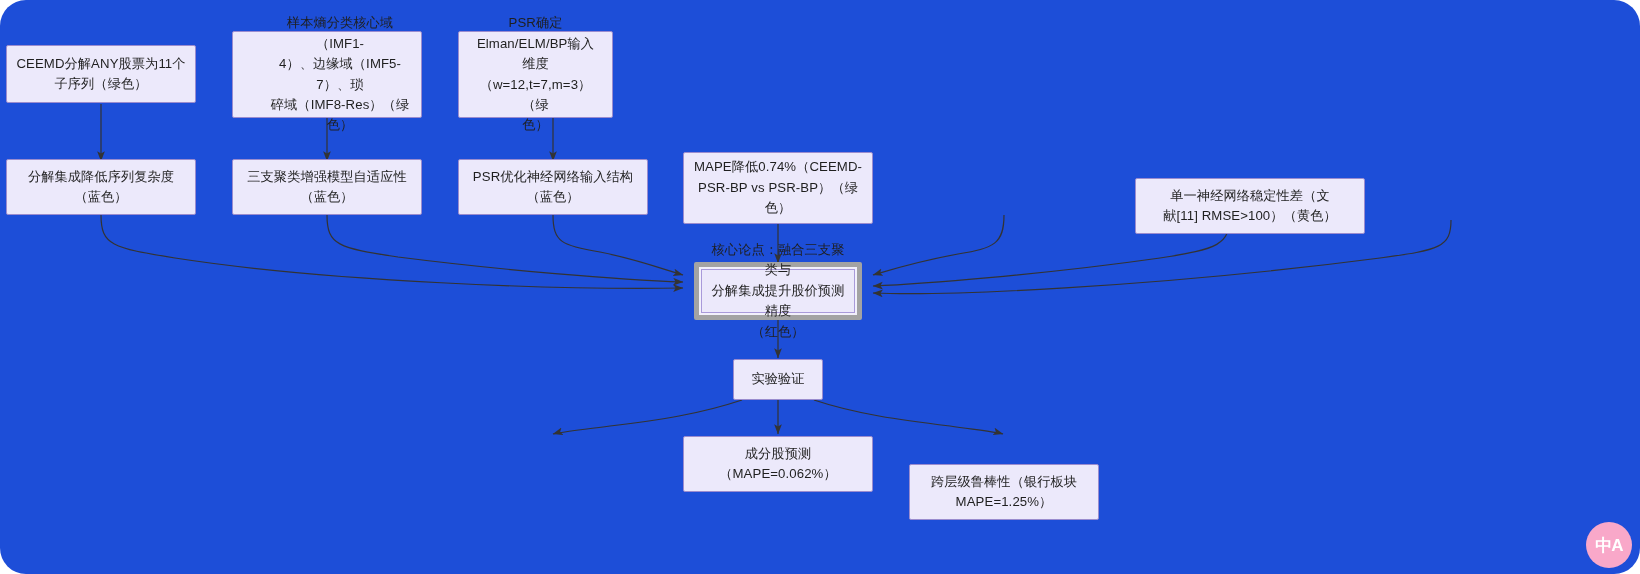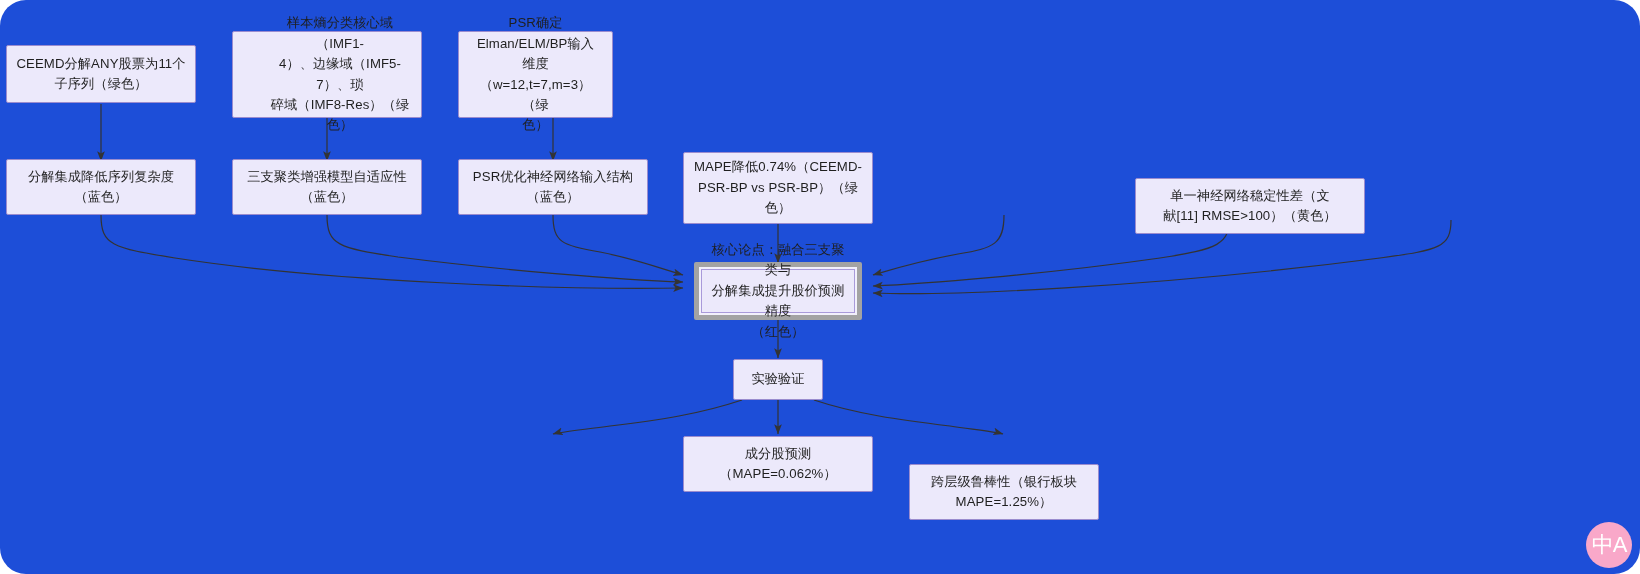--- a/index.html
+++ b/index.html
@@ -55,22 +55,22 @@
   }
   .watermark {
     position: absolute;
     right: 8px;
     bottom: 6px;
     width: 46px;
     height: 46px;
     border-radius: 50%;
     background: #f9a8c9;
     color: #ffffff;
-    font-size: 22px;
-    font-weight: normal;
+    font-size: 17px;
+    font-weight: bold;
     display: flex;
     align-items: center;
     justify-content: center;
     letter-spacing: -1px;
     overflow: hidden;
   }
 </style>
 </head>
 <body>
 

